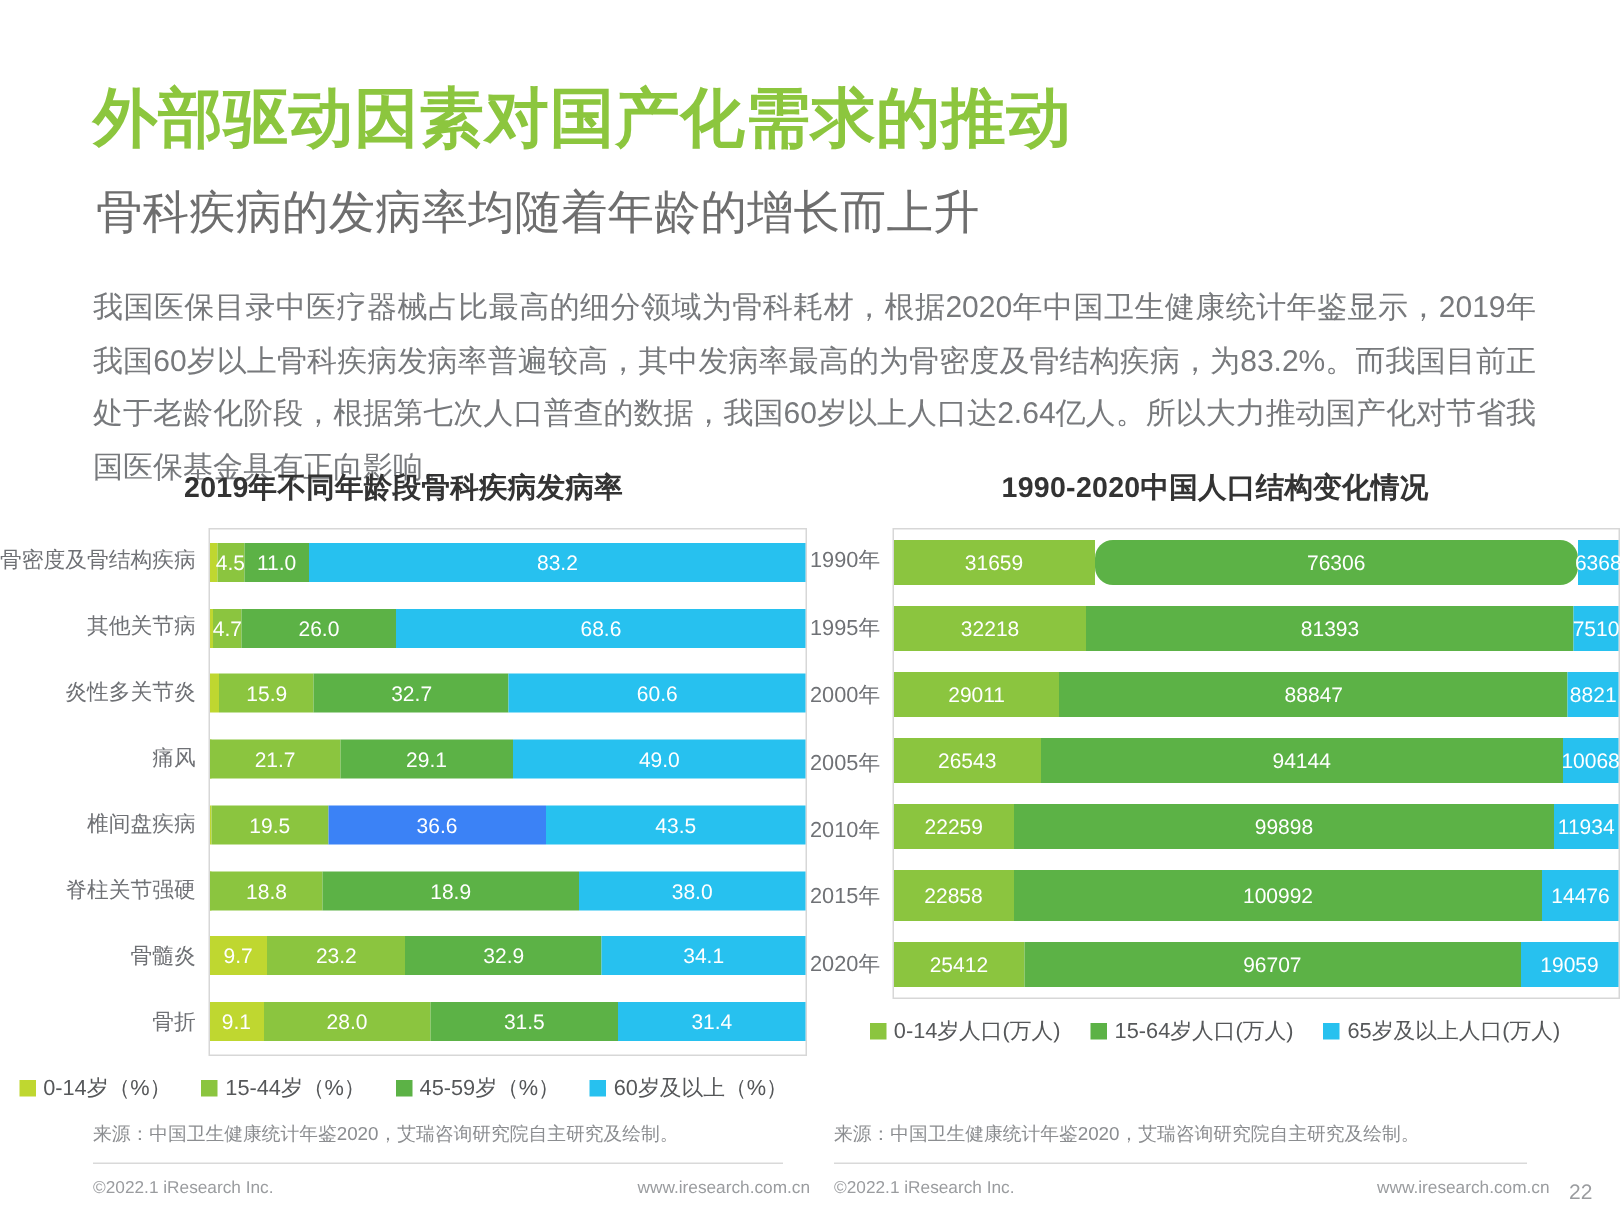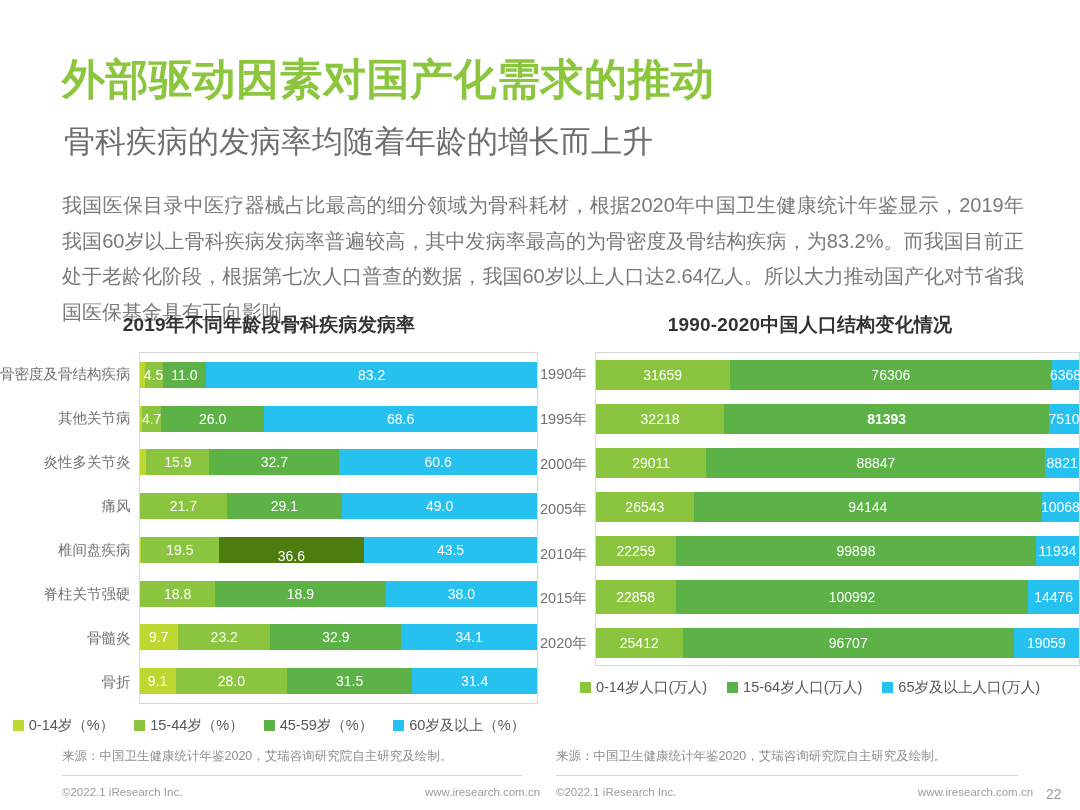--- a/index.html
+++ b/index.html
@@ -235,21 +235,21 @@
           </div>
           <div class="seg" style="width: 49%; background: rgb(39, 193, 239);">
             <span>49.0</span>
           </div>
         </div>
         <div class="bar-row" style="height: 26px;">
           <div class="seg s-hide-label" style="width: 0.4%; background: rgb(191, 215, 48);"></div>
           <div class="seg" style="width: 19.5%; background: rgb(139, 197, 63);">
             <span>19.5</span>
           </div>
-          <div class="seg" style="width: 36.6%; background: #4d7c0f; align-items: flex-end;">
+          <div class="seg" style="width: 36.6%; background: #3b82f6;">
             <span>36.6</span>
           </div>
           <div class="seg" style="width: 43.5%; background: rgb(39, 193, 239);">
             <span>43.5</span>
           </div>
         </div>
         <div class="bar-row" style="height: 26px;">
           <div class="seg s-hide-label" style="width: 0.2%; background: rgb(191, 215, 48);"></div>
           <div class="seg" style="width: 18.8%; background: rgb(139, 197, 63);">
             <span>18.8</span>
@@ -321,32 +321,32 @@
         <div class="cat-label" style="height: 43px;">2005年</div>
         <div class="cat-label" style="height: 43px;">2010年</div>
         <div class="cat-label" style="height: 43px;">2015年</div>
         <div class="cat-label" style="height: 43px;">2020年</div>
       </div>
     <div class="plot-area" id="plot-right" style="height: 314px;">
         <div class="bar-row" style="height: 30px;">
           <div class="seg" style="width: 27.6902%; background: rgb(139, 197, 63);">
             <span>31659</span>
           </div>
-          <div class="seg" style="width: 66.7401%; background: rgb(92, 178, 70);">
+          <div class="seg" style="width: 66.7401%; background: rgb(92, 178, 70); border-radius: 12px;">
             <span>76306</span>
           </div>
           <div class="seg" style="width: 5.5697%; background: rgb(39, 193, 239);">
             <span>6368</span>
           </div>
         </div>
         <div class="bar-row" style="height: 30px;">
           <div class="seg" style="width: 26.5998%; background: rgb(139, 197, 63);">
             <span>32218</span>
           </div>
-          <div class="seg" style="width: 67.1997%; background: rgb(92, 178, 70); font-weight: bold;">
+          <div class="seg" style="width: 67.1997%; background: rgb(92, 178, 70);">
             <span>81393</span>
           </div>
           <div class="seg" style="width: 6.20041%; background: rgb(39, 193, 239);">
             <span>7510</span>
           </div>
         </div>
         <div class="bar-row" style="height: 30px;">
           <div class="seg" style="width: 22.9012%; background: rgb(139, 197, 63);">
             <span>29011</span>
           </div>

